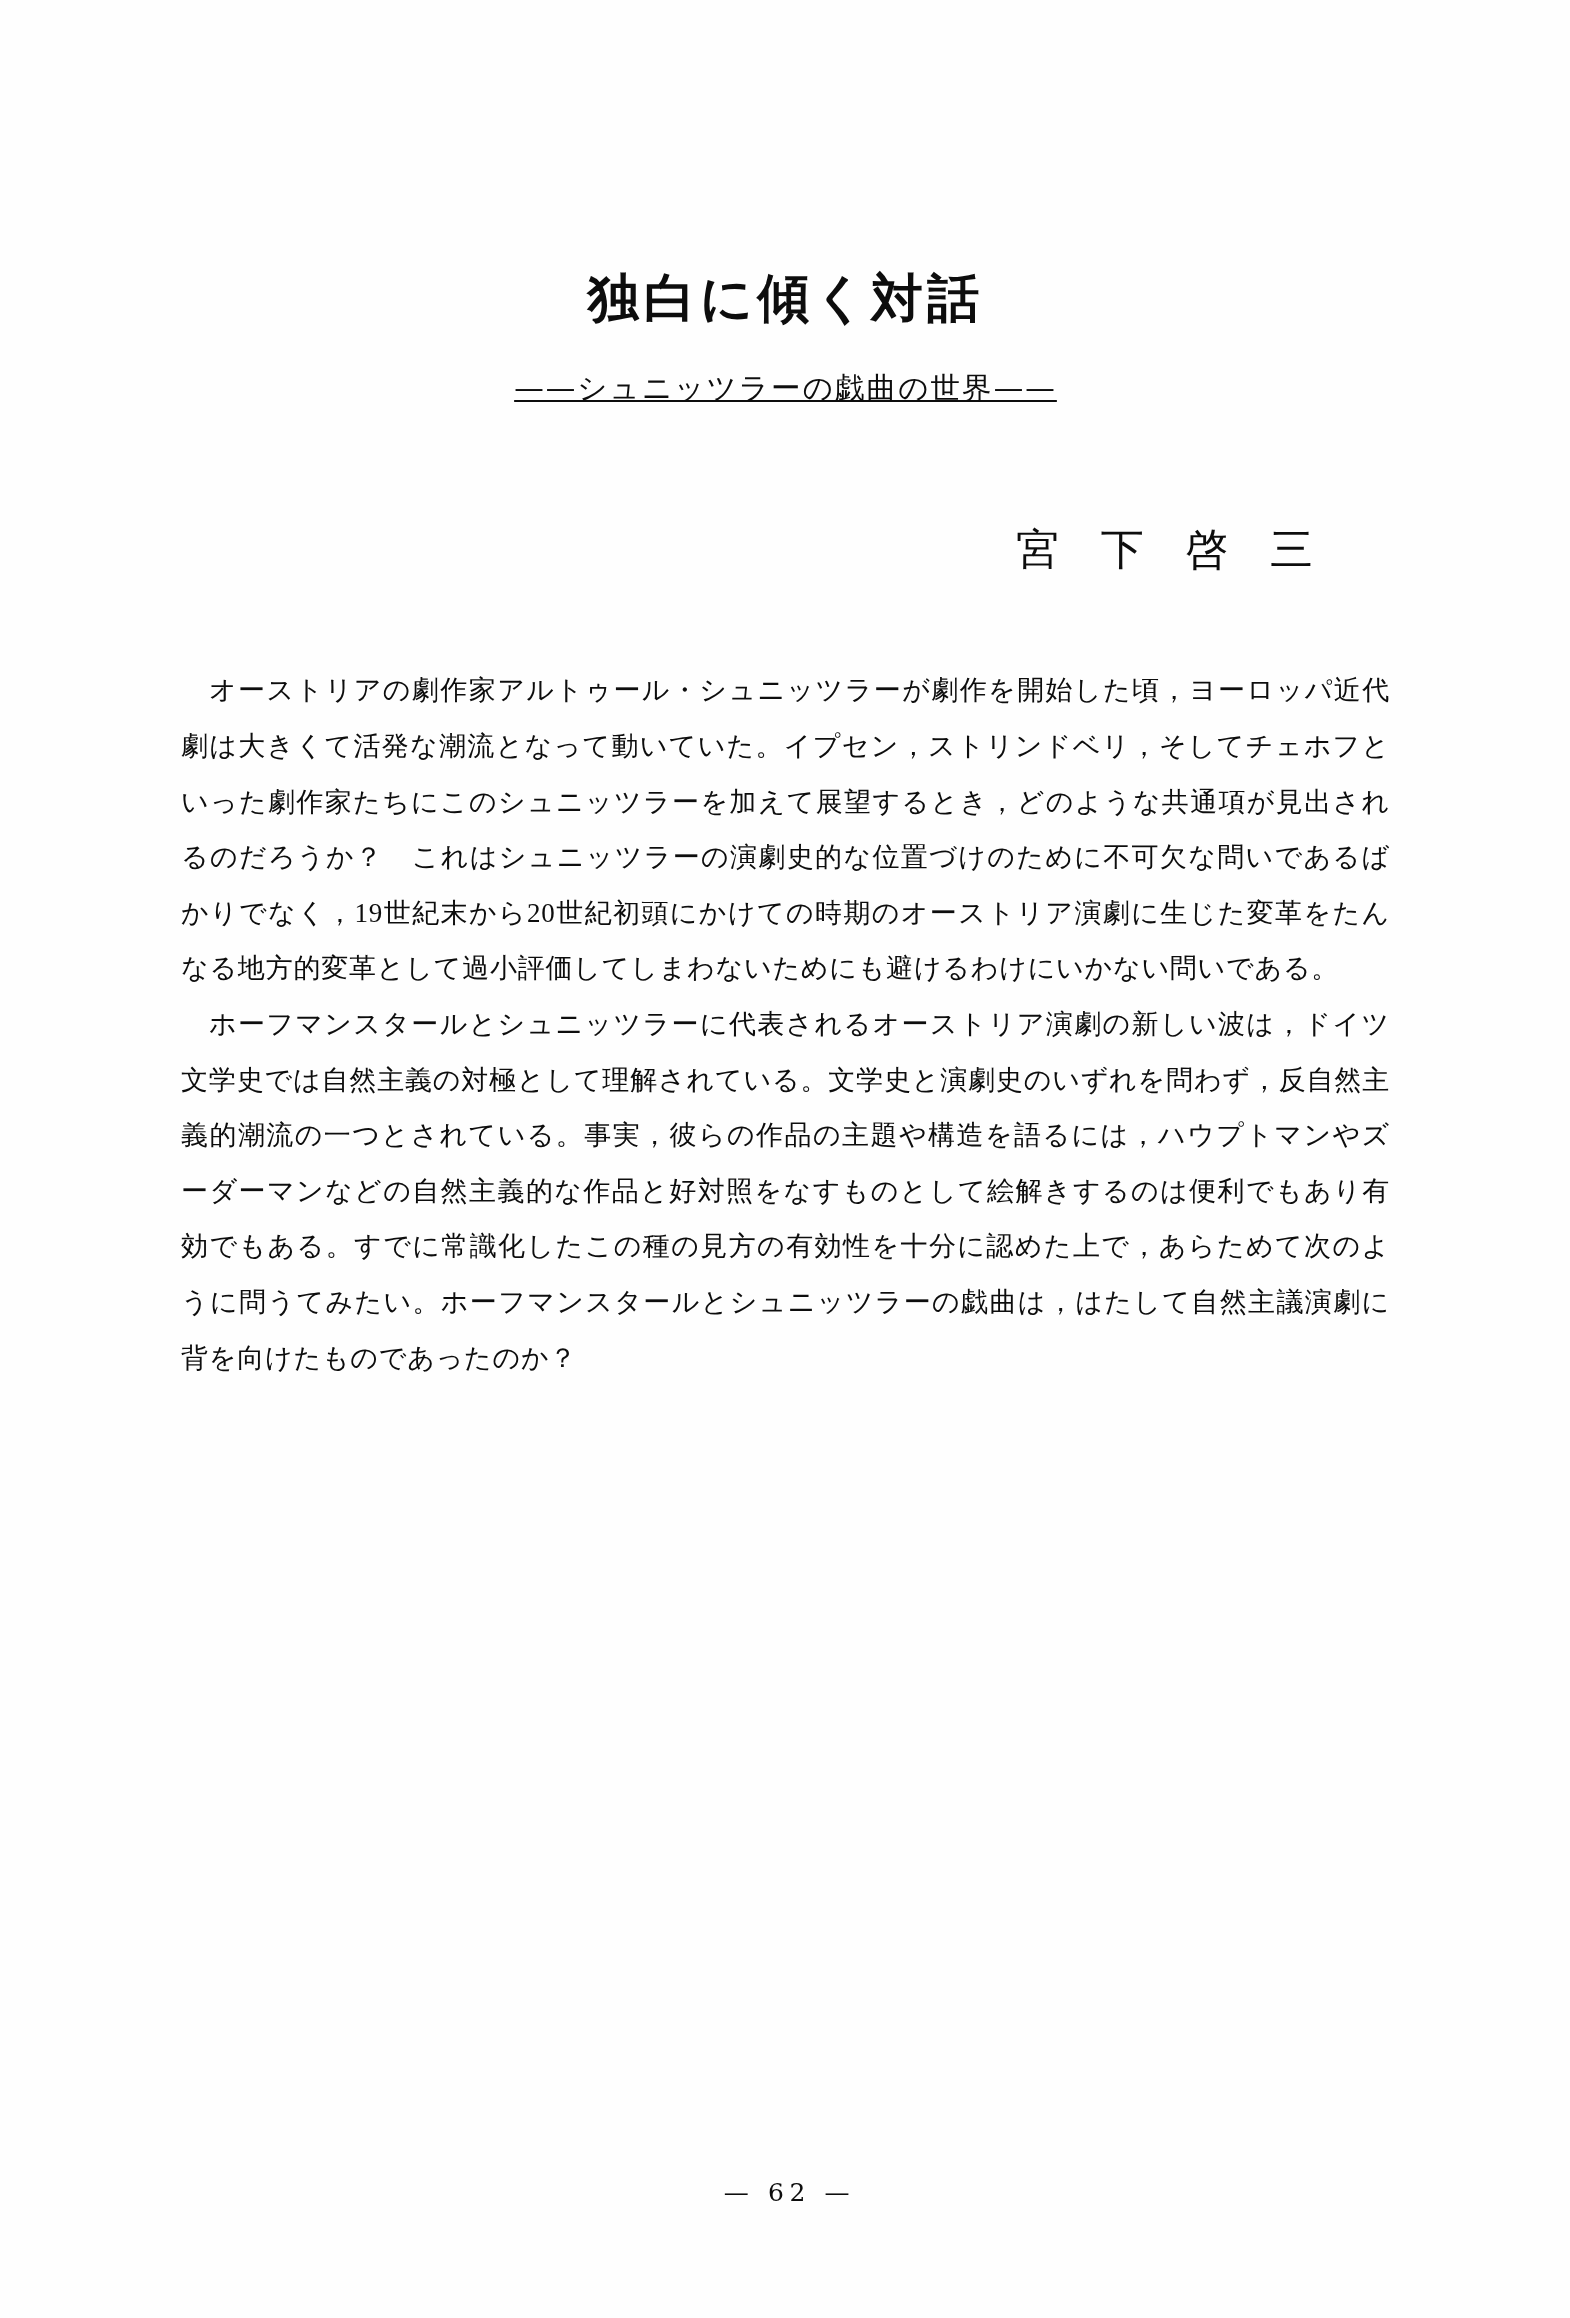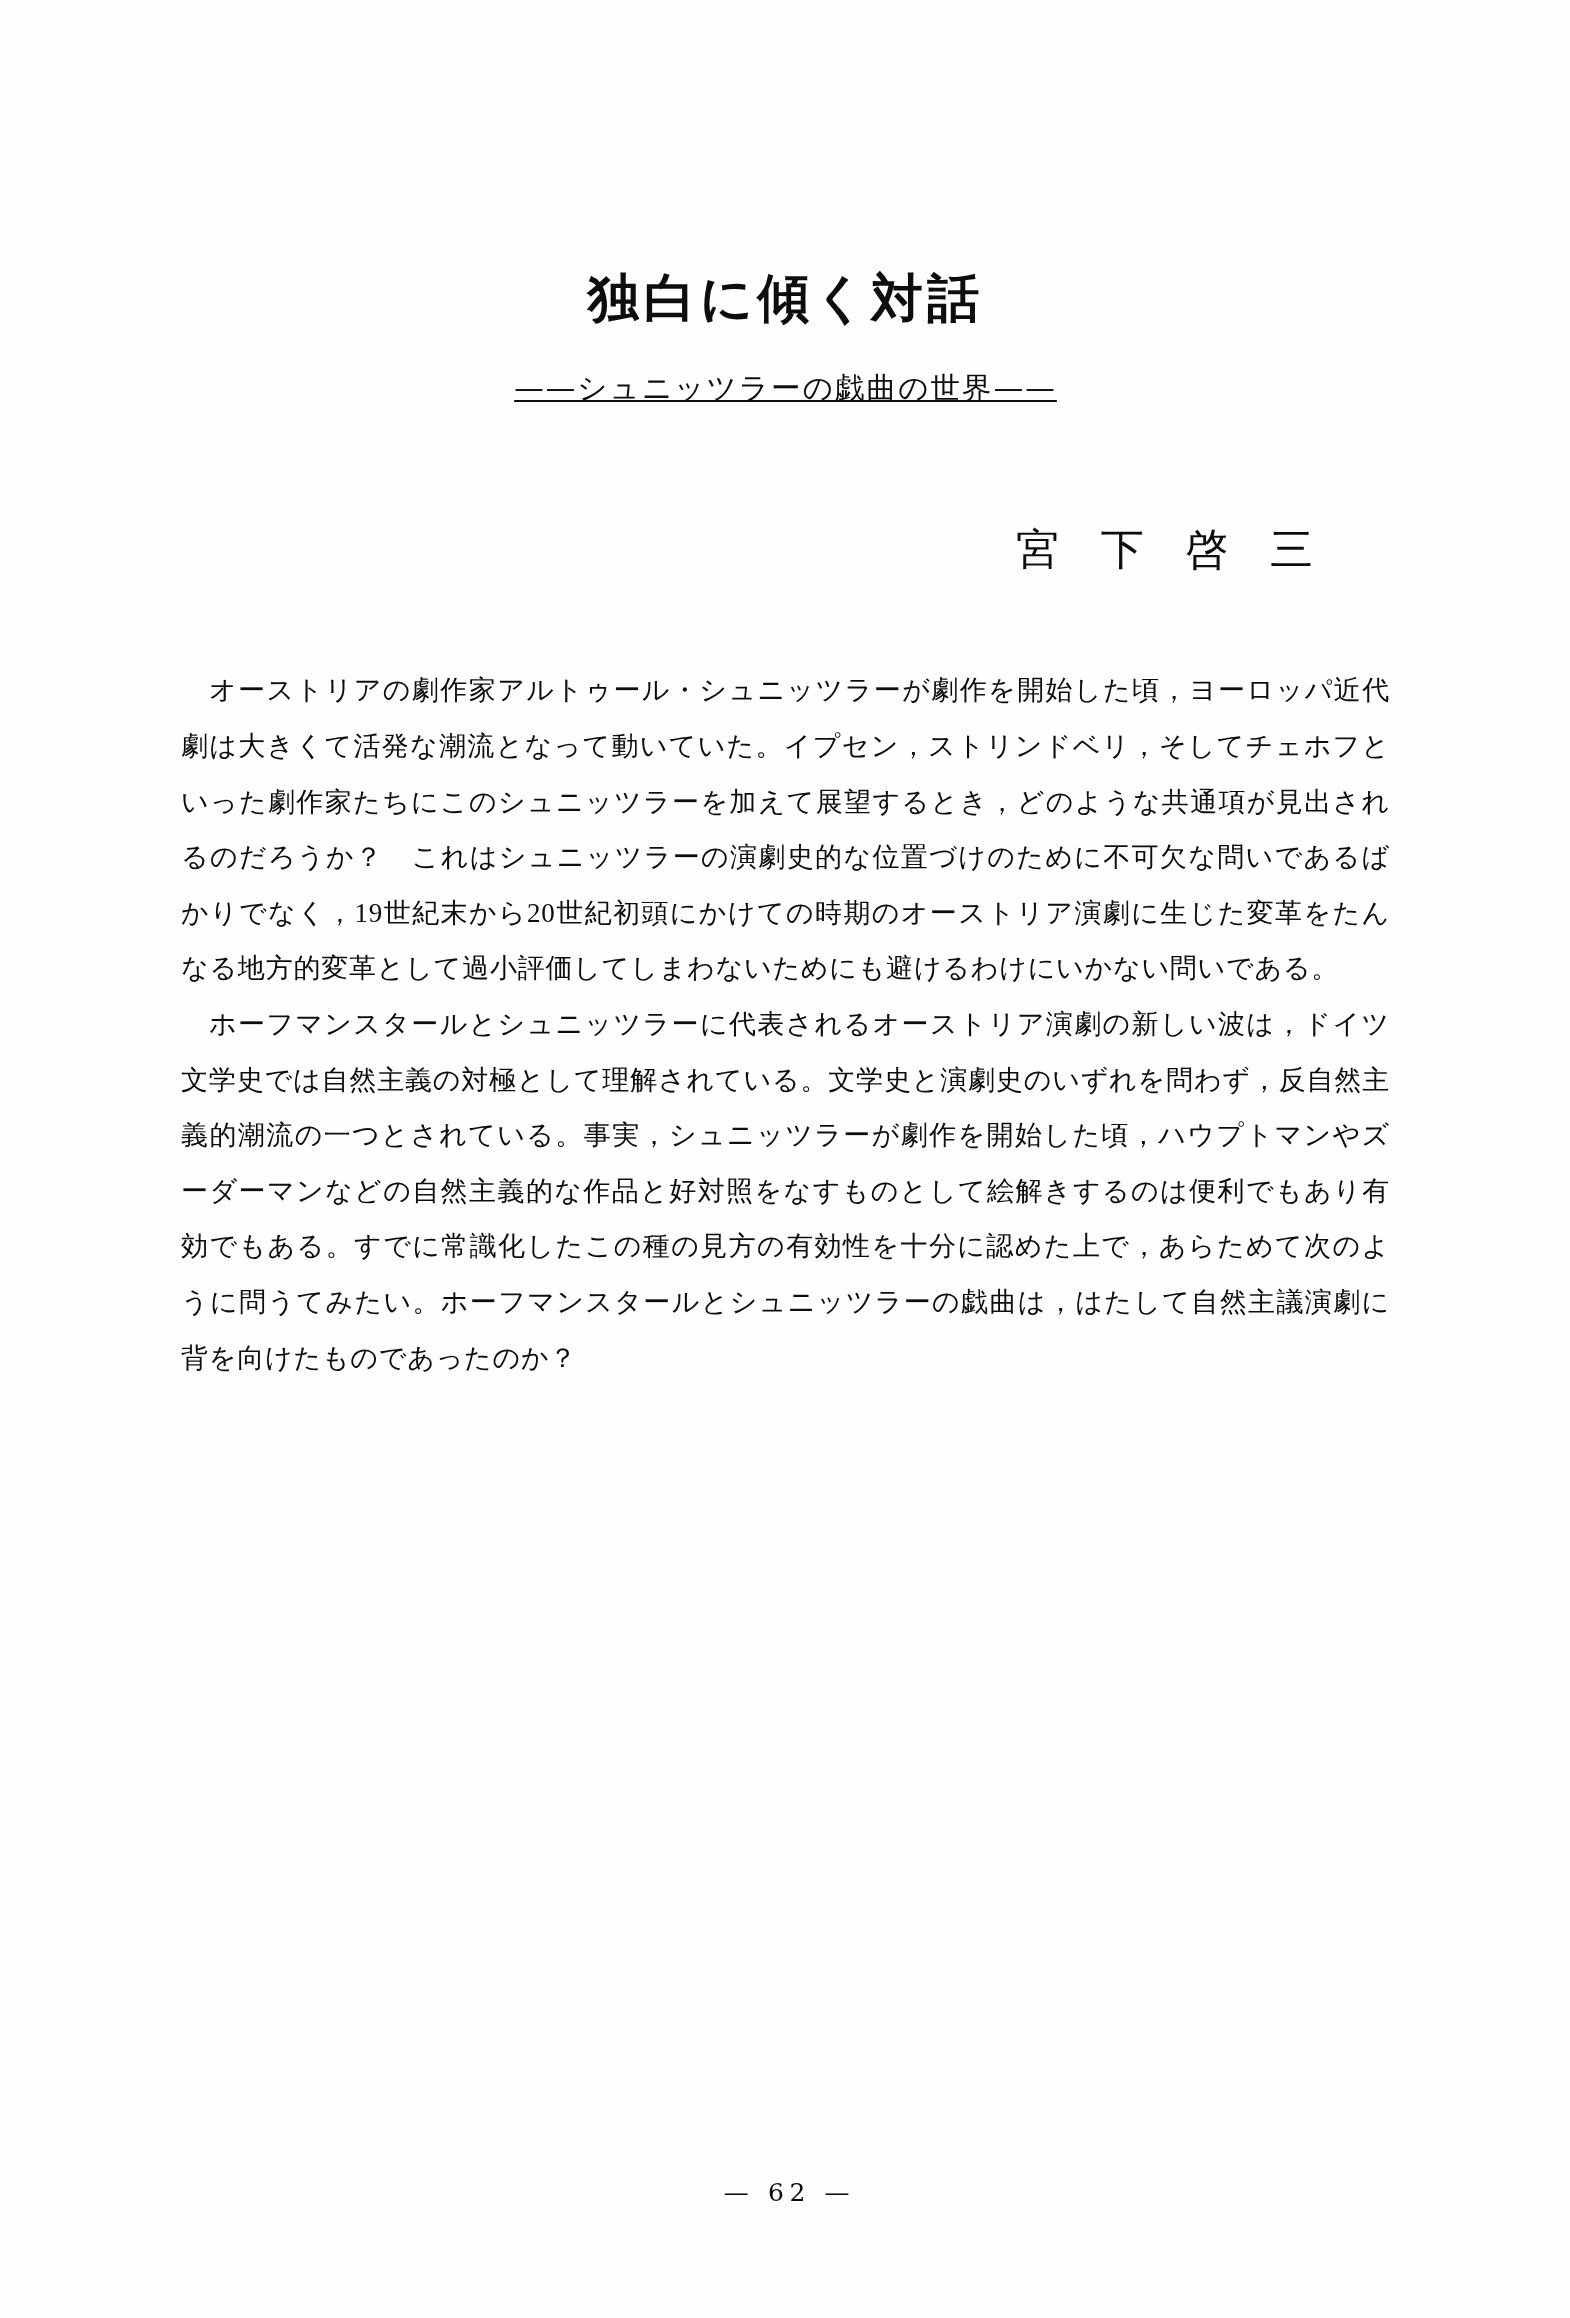--- a/index.html
+++ b/index.html
@@ -93,20 +93,20 @@
     <h1 class="title">独白に傾く対話</h1>
 
     <div class="subtitle">——シュニッツラーの戯曲の世界——</div>
 
     <div class="author-row">
       <span class="author">宮 下 啓 三</span>
     </div>
 
     <div class="body-text">
       <p class="para">オーストリアの劇作家アルトゥール・シュニッツラーが劇作を開始した頃，ヨーロッパ近代劇は大きくて活発な潮流となって動いていた。イプセン，ストリンドベリ，そしてチェホフといった劇作家たちにこのシュニッツラーを加えて展望するとき，どのような共通項が見出されるのだろうか？　これはシュニッツラーの演劇史的な位置づけのために不可欠な問いであるばかりでなく，19世紀末から20世紀初頭にかけての時期のオーストリア演劇に生じた変革をたんなる地方的変革として過小評価してしまわないためにも避けるわけにいかない問いである。</p>
-      <p class="para">ホーフマンスタールとシュニッツラーに代表されるオーストリア演劇の新しい波は，ドイツ文学史では自然主義の対極として理解されている。文学史と演劇史のいずれを問わず，反自然主義的潮流の一つとされている。事実，シュニッツラーが劇作を開始した頃，ハウプトマンやズーダーマンなどの自然主義的な作品と好対照をなすものとして絵解きするのは便利でもあり有効でもある。すでに常識化したこの種の見方の有効性を十分に認めた上で，あらためて次のように問うてみたい。ホーフマンスタールとシュニッツラーの戯曲は，はたして自然主議演劇に背を向けたものであったのか？</p>
+      <p class="para">ホーフマンスタールとシュニッツラーに代表されるオーストリア演劇の新しい波は，ドイツ文学史では自然主義の対極として理解されている。文学史と演劇史のいずれを問わず，反自然主義的潮流の一つとされている。事実，彼らの作品の主題や構造を語るには，ハウプトマンやズーダーマンなどの自然主義的な作品と好対照をなすものとして絵解きするのは便利でもあり有効でもある。すでに常識化したこの種の見方の有効性を十分に認めた上で，あらためて次のように問うてみたい。ホーフマンスタールとシュニッツラーの戯曲は，はたして自然主議演劇に背を向けたものであったのか？</p>
     </div>
 
   </div>
 
   <div class="footer">— 62 —</div>
 </div>
 
 
 </body></html>

